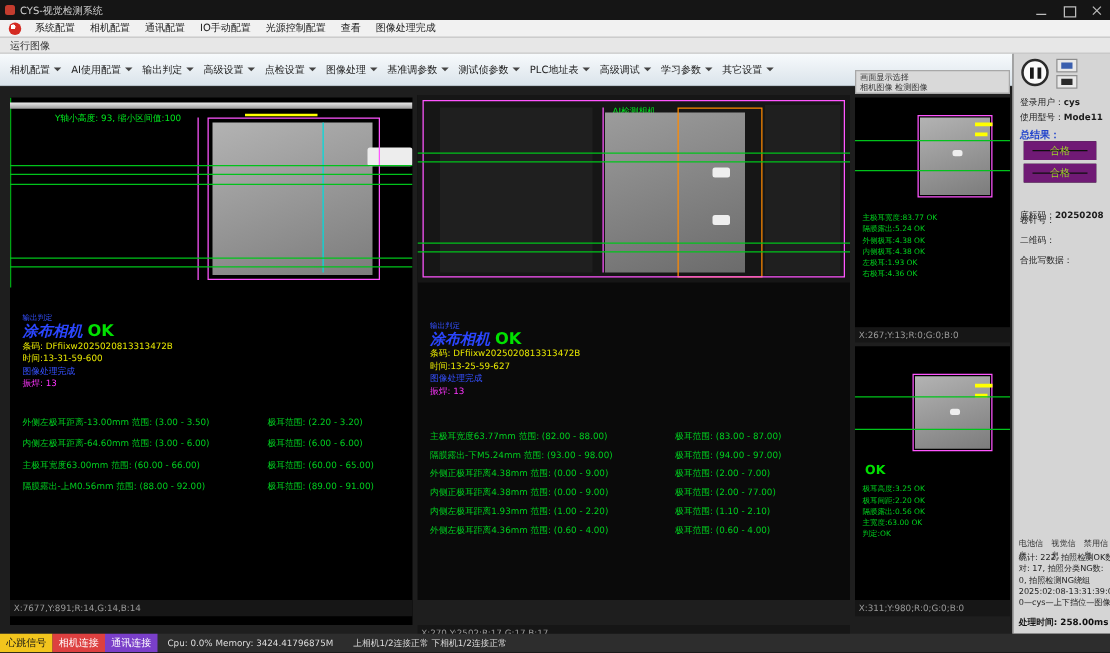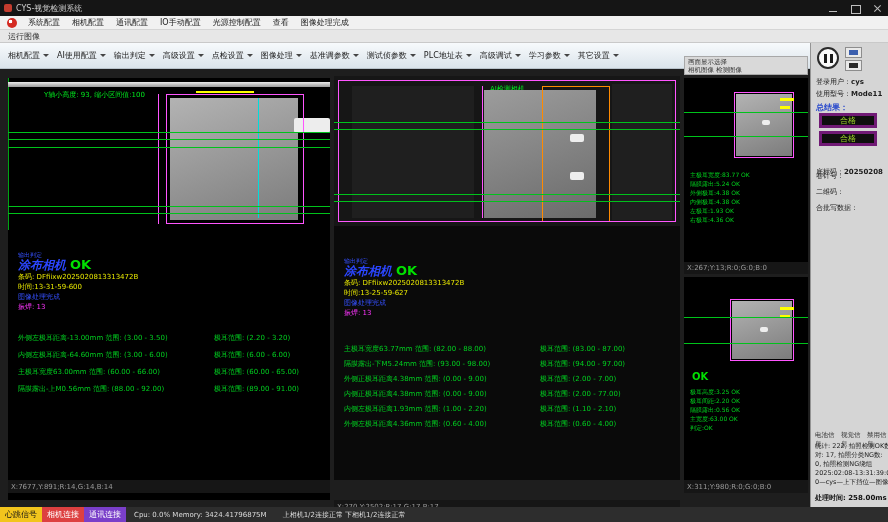--- a/index.html
+++ b/index.html
@@ -76,21 +76,21 @@
   
   .right-panel{position:absolute;left:810px;top:43px;width:78px;height:464px;background:#d5d5d5;border-left:1px solid #949494;font-size:7px;color:#1c1c1c}
   .pause-btn{position:absolute;left:6px;top:4px;width:22px;height:22px;border-radius:50%;background:#fafafa;border:2px solid #2a2a2a;display:flex;align-items:center;justify-content:center;gap:3px;cursor:pointer}
   .pause-btn span{width:3px;height:9px;background:#1a1a1a}
   .mini-btn{position:absolute;width:17px;height:11px;background:#e9e9e9;border:1px solid #8d8d8d;display:flex;align-items:center;justify-content:center;cursor:pointer}
   .mini-btn i{display:block;width:9px;height:5px;background:#3b5fae}
   .mini-btn.b2 i{background:#2a2a2a}
   .rp-row{position:absolute;left:5px;white-space:nowrap}
   .rp-label-blue{color:#2244cc;font-weight:bold;font-size:8px}
   .rp-value{font-weight:bold}
-  .result-box{position:absolute;left:8px;width:58px;height:15px;background:#0e0e0e;border:3px solid #701a75;color:#9fd42a;font-size:8px;display:flex;align-items:center;justify-content:center}
+  .result-box{position:absolute;left:8px;width:58px;height:15px;background:#0e0e0e;border:7px solid #701a75;color:#9fd42a;font-size:8px;display:flex;align-items:center;justify-content:center}
   .stats-tabs{position:absolute;left:4px;display:flex;gap:5px;font-size:6.5px;color:#333}
   .stats{position:absolute;left:4px;font-size:6.5px;color:#1d1d1d;line-height:9px;white-space:nowrap}
   .ptime{position:absolute;left:4px;font-size:7px;font-weight:bold;color:#111;white-space:nowrap}
 
   
   .statusbar{position:absolute;left:0;top:507px;width:888px;height:15px;background:#2d2d2d;display:flex;align-items:center;font-size:8px;color:#ddd}
   .seg{height:100%;display:flex;align-items:center;justify-content:center;padding:0 5px;white-space:nowrap}
   .seg-y{background:#f2c51d;color:#151515}
   .seg-r{background:#dd4040;color:#fff}
   .seg-p{background:#7a3fc9;color:#fff}

